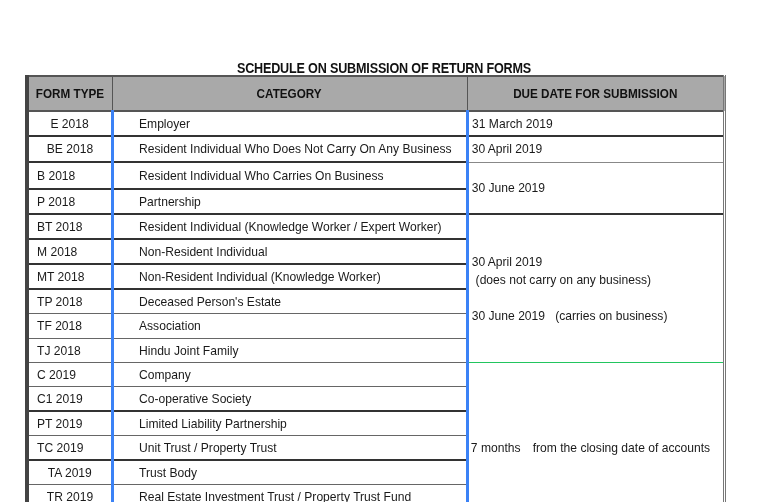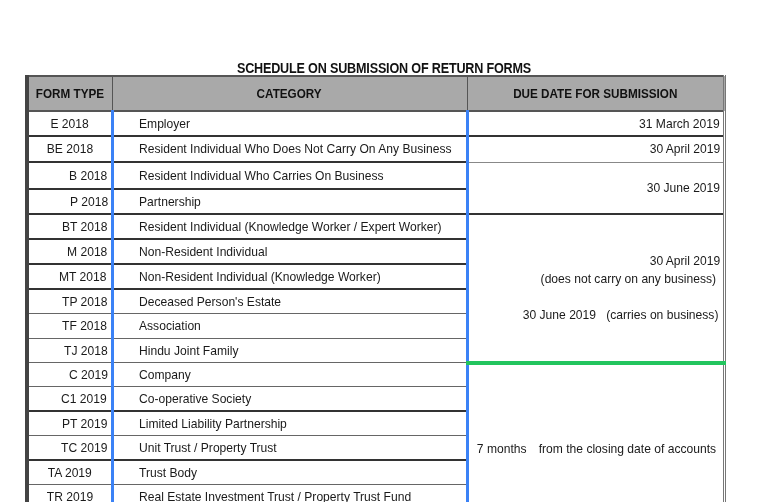--- a/index.html
+++ b/index.html
@@ -62,24 +62,24 @@
       padding: 0;
       border-bottom: 1px solid #666;
       border-right: 3px solid #3b82f6;
       vertical-align: middle;
       height: 23px;
       line-height: 16px;
     }
     td span.txt { display: inline-block; transform-origin: left center; transform: scaleX(0.93); white-space: nowrap; }
     td.ft { text-align: center; }
     td.ft span.txt { transform-origin: center center; }
-    td.ft.left { text-align: right; padding-left: 8px; }
+    td.ft.left { text-align: left; padding-left: 8px; }
     td.ft.left span.txt { transform-origin: left center; }
     td.cat { padding-left: 25px; }
-    td.due { text-align: right; border-right: none; }
+    td.due { text-align: left; border-right: none; }
     td.due span.txt { transform-origin: center center; }
     tr.thick td { border-bottom: 2px solid #333; }
     .due-block { display: block; line-height: 18px; }
     .due-gap { display: block; height: 18px; }
   </style>
 </head>
 <body>
 
 <div class="page">
   <div class="title">SCHEDULE ON SUBMISSION OF RETURN FORMS</div>
@@ -113,21 +113,21 @@
         <td class="cat"><span class="txt">Resident Individual Who Carries On Business</span></td>
         <td class="due" rowspan="2" style="border-bottom:2px solid #333"><span class="txt">30 June 2019</span></td>
       </tr>
       <tr class="thick" style="height:25px">
         <td class="ft left"><span class="txt">P 2018</span></td>
         <td class="cat"><span class="txt">Partnership</span></td>
       </tr>
       <tr class="thick" style="height:25px">
         <td class="ft left"><span class="txt">BT 2018</span></td>
         <td class="cat"><span class="txt">Resident Individual (Knowledge Worker / Expert Worker)</span></td>
-        <td class="due" rowspan="6" style="border-bottom:4px solid #22c55e">
+        <td class="due" rowspan="6" style="border-bottom:1px solid #22c55e">
           <span class="due-block txt">30 April 2019</span>
           <span class="due-block txt">(does not carry on any business)</span>
           <span class="due-gap"></span>
           <span class="due-block txt">30 June 2019</span>
           <span class="due-block txt">(carries on business)</span>
         </td>
       </tr>
       <tr class="thick" style="height:25px">
         <td class="ft left"><span class="txt">M 2018</span></td>
         <td class="cat"><span class="txt">Non-Resident Individual</span></td>

